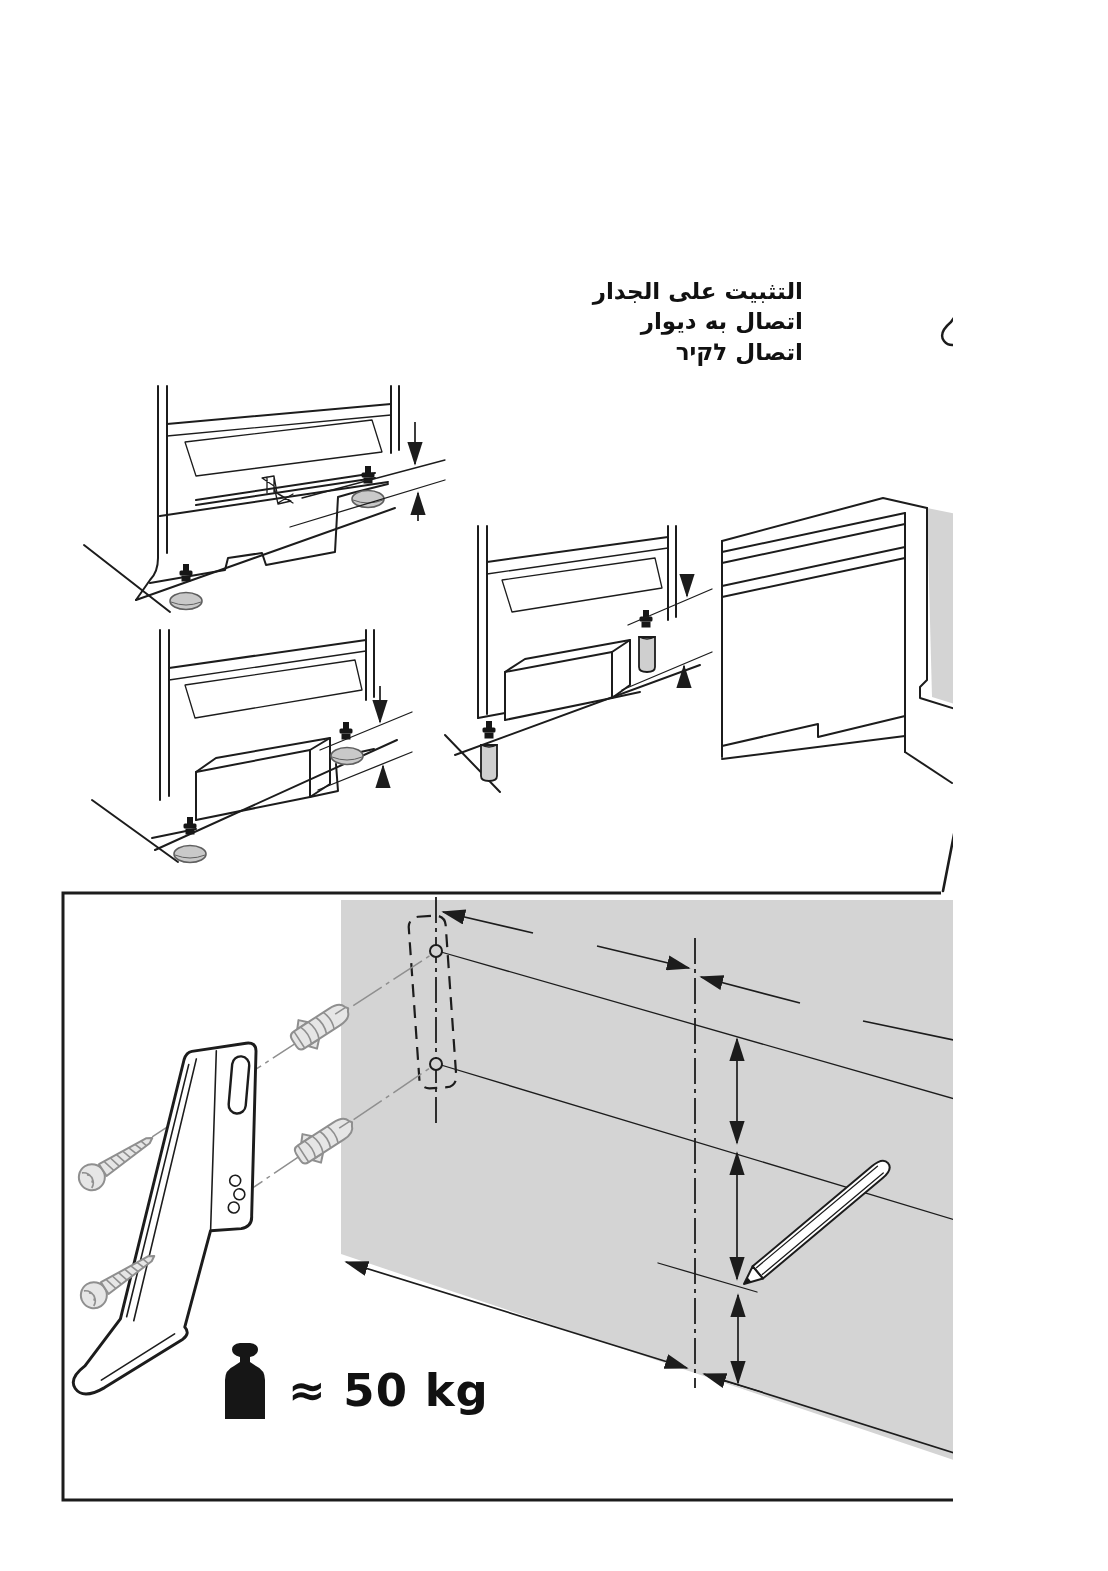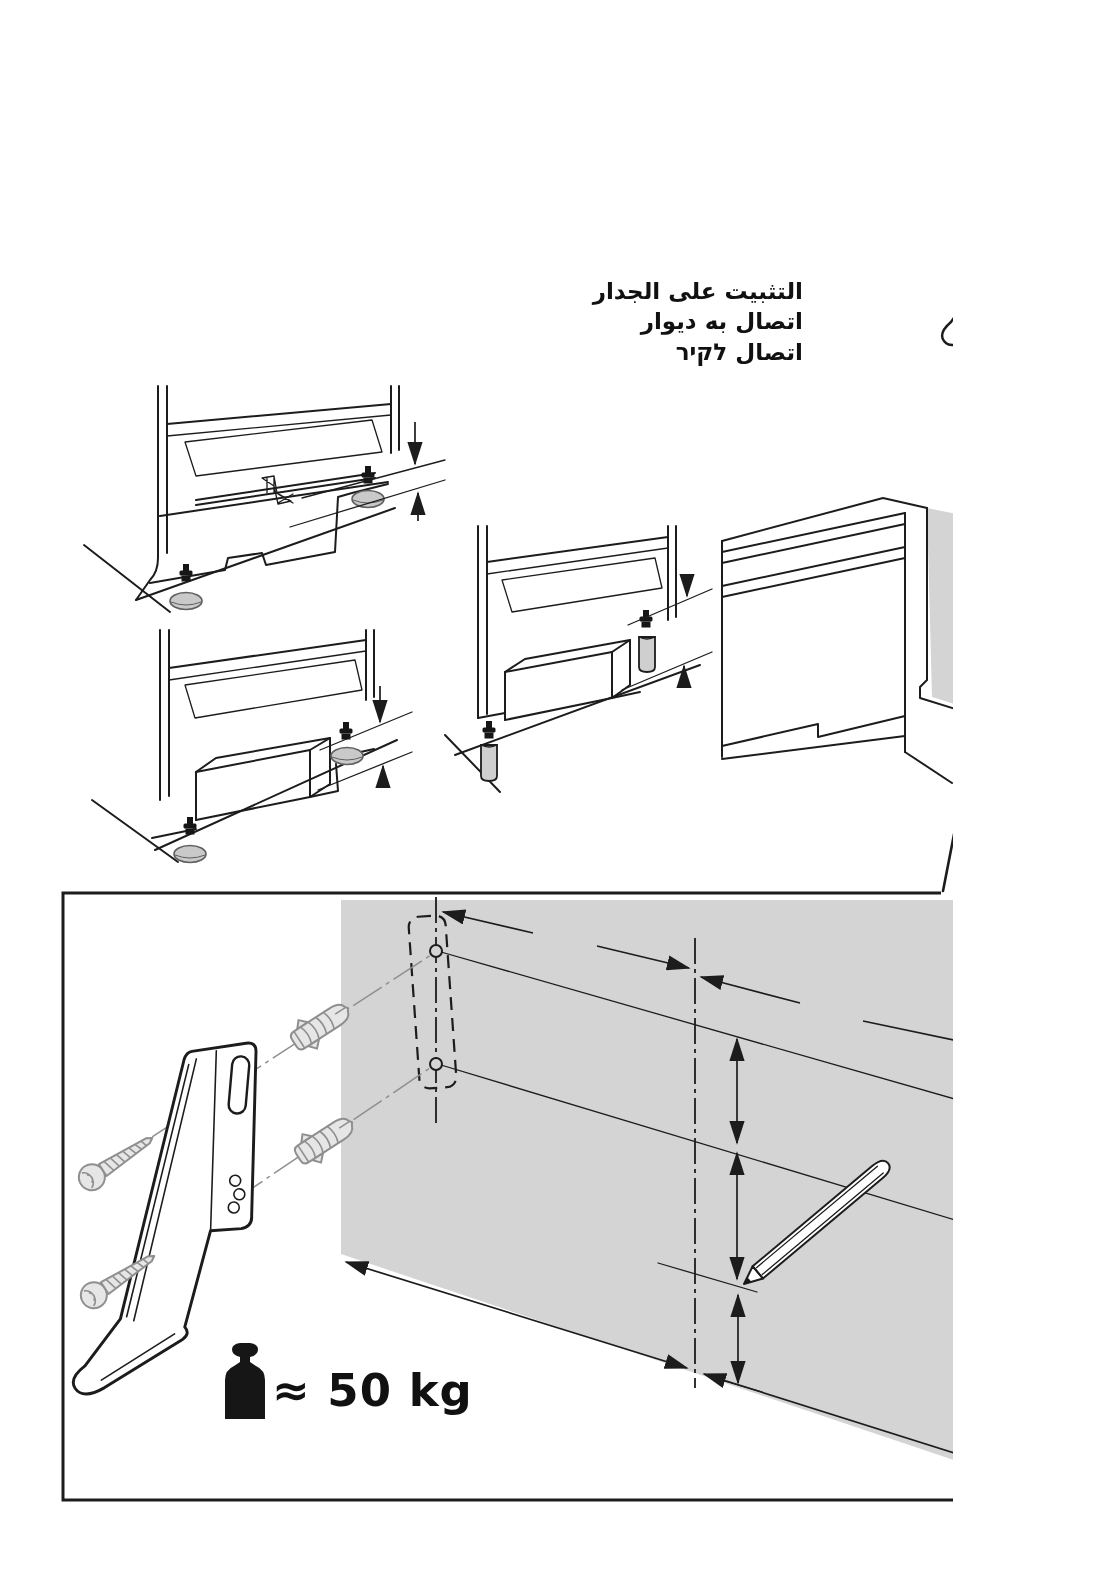--- a/index.html
+++ b/index.html
@@ -24,21 +24,21 @@
   .metal{fill:#e6e6e6;stroke:var(--metal);stroke-width:2;stroke-linejoin:round;}
   .metalline{fill:none;stroke:var(--metal);stroke-width:1.6;}
   .hole{fill:var(--wall);stroke:var(--ink);stroke-width:2;}
   .blackfill{fill:#161616;stroke:none;}
   .footpad{fill:var(--foot);stroke:#5f5f5f;stroke-width:1.6;}
   .cyl{fill:#cfcfcf;stroke:var(--ink);stroke-width:1.8;}
   .borderln{fill:none;stroke:var(--ink);stroke-width:3;}
   
   .caption{position:absolute;top:276px;right:150px;text-align:right;direction:rtl;
            font-weight:bold;font-size:23px;line-height:1.32;color:#111;white-space:nowrap;}
-  .weight-label{position:absolute;left:272px;top:1364px;font-weight:bold;font-size:45px;
+  .weight-label{position:absolute;left:288px;top:1364px;font-weight:bold;font-size:45px;
                 color:#111;letter-spacing:1px;white-space:nowrap;}
 </style>
 </head>
 <body>
 
 <div class="page">
 
 <svg width="1108" height="1571" viewBox="0 0 1108 1571">
   <defs>
     <marker id="ah" markerUnits="strokeWidth" markerWidth="14" markerHeight="9" viewBox="0 0 14 9" refX="13" refY="4.5" orient="auto-start-reverse">

